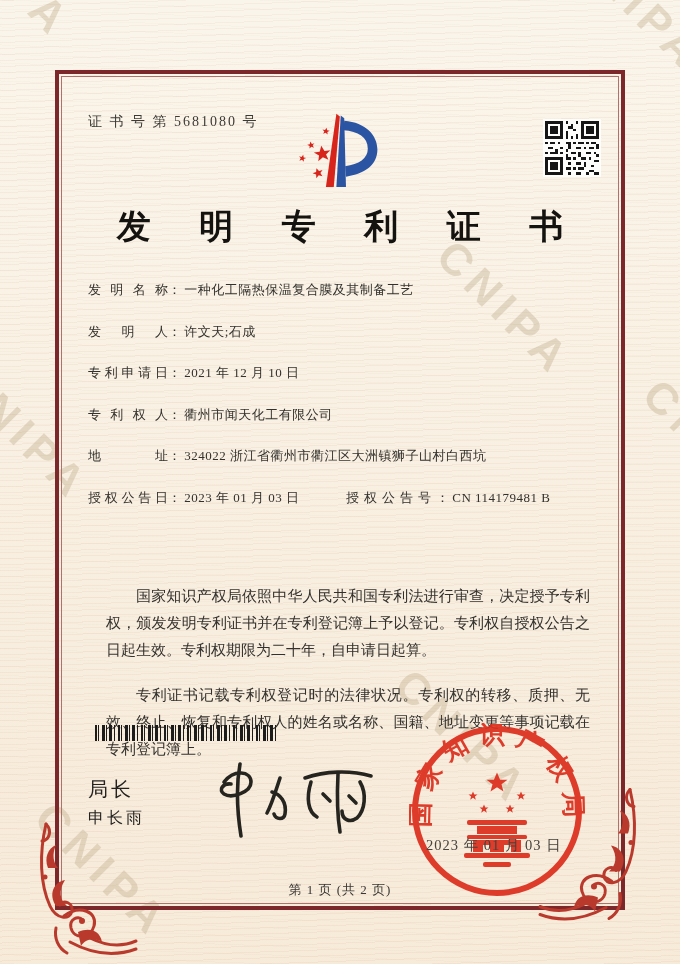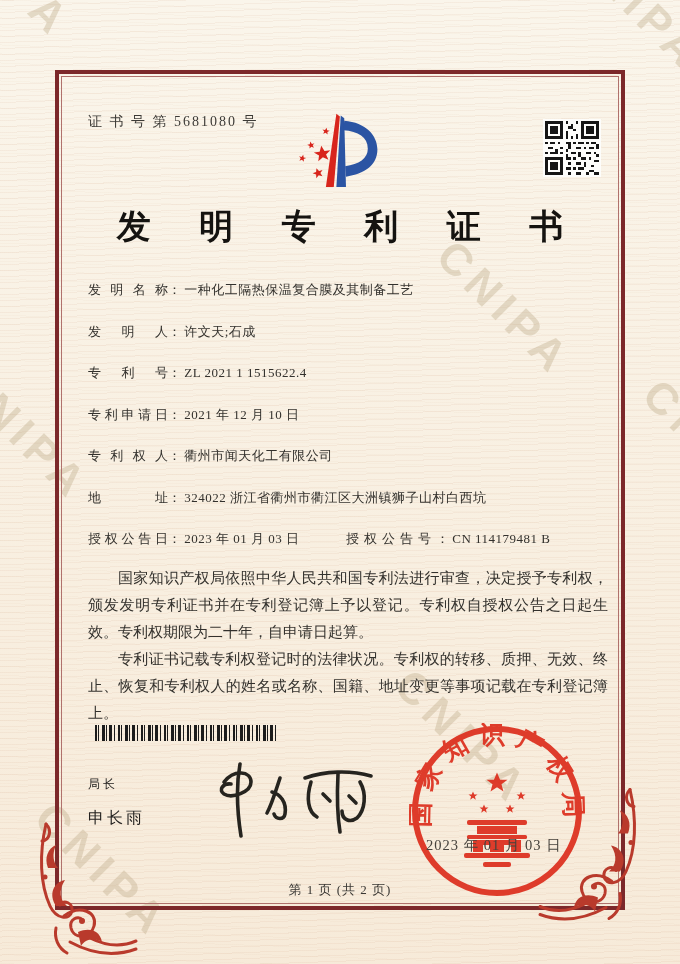--- a/index.html
+++ b/index.html
@@ -31,32 +31,32 @@
     font-size:34px;font-weight:bold;color:#151310;letter-spacing:20px;text-indent:20px;z-index:3;
   }
   .rows{position:absolute;left:88px;top:279px;width:515px;z-index:3;font-size:13px;color:#33312d;}
   .row{position:relative;line-height:21px;margin-bottom:20.5px;white-space:nowrap;}
   .row .lab{display:inline-block;width:80px;text-align:justify;text-align-last:justify;vertical-align:top;}
   .row .colon{display:inline-block;vertical-align:top;}
   .row .val{display:inline-block;vertical-align:top;letter-spacing:0.5px;}
   .row .pair2{position:absolute;left:258px;top:0;}
   .row .lab2{letter-spacing:5px;}
   .paras{position:absolute;left:88px;top:565px;width:520px;z-index:3;font-size:15px;line-height:27px;color:#33312d;text-align:justify;}
-  .paras p{margin:0;text-indent:2em;}
+  .paras p{margin:18px;text-indent:2em;}
   .barcode{
     position:absolute;left:95px;top:725px;width:181px;height:16px;z-index:3;
     background:repeating-linear-gradient(90deg,
       #1c1c1c 0 2px, rgba(0,0,0,0) 2px 3px,
       #1c1c1c 3px 4px, rgba(0,0,0,0) 4px 7px,
       #1c1c1c 7px 10px, rgba(0,0,0,0) 10px 11px,
       #1c1c1c 11px 12px, rgba(0,0,0,0) 12px 14px,
       #1c1c1c 14px 17px, rgba(0,0,0,0) 17px 19px,
       #1c1c1c 19px 20px, rgba(0,0,0,0) 20px 23px);
   }
-  .signer-title{position:absolute;left:88px;top:776px;font-size:12px;letter-spacing:3px;color:#242220;z-index:3;}
+  .signer-title{position:absolute;left:88px;top:776px;font-size:20px;letter-spacing:3px;color:#242220;z-index:3;}
   .signer-name{position:absolute;left:88px;top:808px;font-size:16px;letter-spacing:3px;color:#242220;z-index:3;}
   .signature{position:absolute;left:205px;top:756px;z-index:3;}
   .seal{position:absolute;left:409px;top:723px;z-index:4;opacity:0.93;}
   .seal-date{position:absolute;left:426px;top:836px;font-size:14.5px;letter-spacing:1px;color:#46423c;z-index:5;white-space:nowrap;}
   .page-no{position:absolute;left:55px;top:881px;width:570px;text-align:center;font-size:13px;color:#3a3834;letter-spacing:1px;z-index:3;}
   .note{
     position:absolute;left:254px;top:918px;width:172px;height:29px;line-height:29px;
     background:#fdfcf6;text-align:center;font-size:12.5px;letter-spacing:2px;color:#3a3834;z-index:3;
   }
   .flourish{position:absolute;z-index:6;pointer-events:none;}
@@ -111,24 +111,20 @@
   <div class="title">发 明 专 利 证 书</div>
 
   <div class="rows">
     <div class="row">
       <span class="lab">发明名称</span><span class="colon">：</span>
       <span class="val">一种化工隔热保温复合膜及其制备工艺</span>
     </div>
     <div class="row">
       <span class="lab">发明人</span><span class="colon">：</span>
       <span class="val">许文天;石成</span>
-    </div>
-    <div class="row">
-      <span class="lab">专利号</span><span class="colon">：</span>
-      <span class="val">ZL 2021 1 1515622.4</span>
     </div>
     <div class="row">
       <span class="lab">专利申请日</span><span class="colon">：</span>
       <span class="val">2021 年 12 月 10 日</span>
     </div>
     <div class="row">
       <span class="lab">专利权人</span><span class="colon">：</span>
       <span class="val">衢州市闻天化工有限公司</span>
     </div>
     <div class="row">

